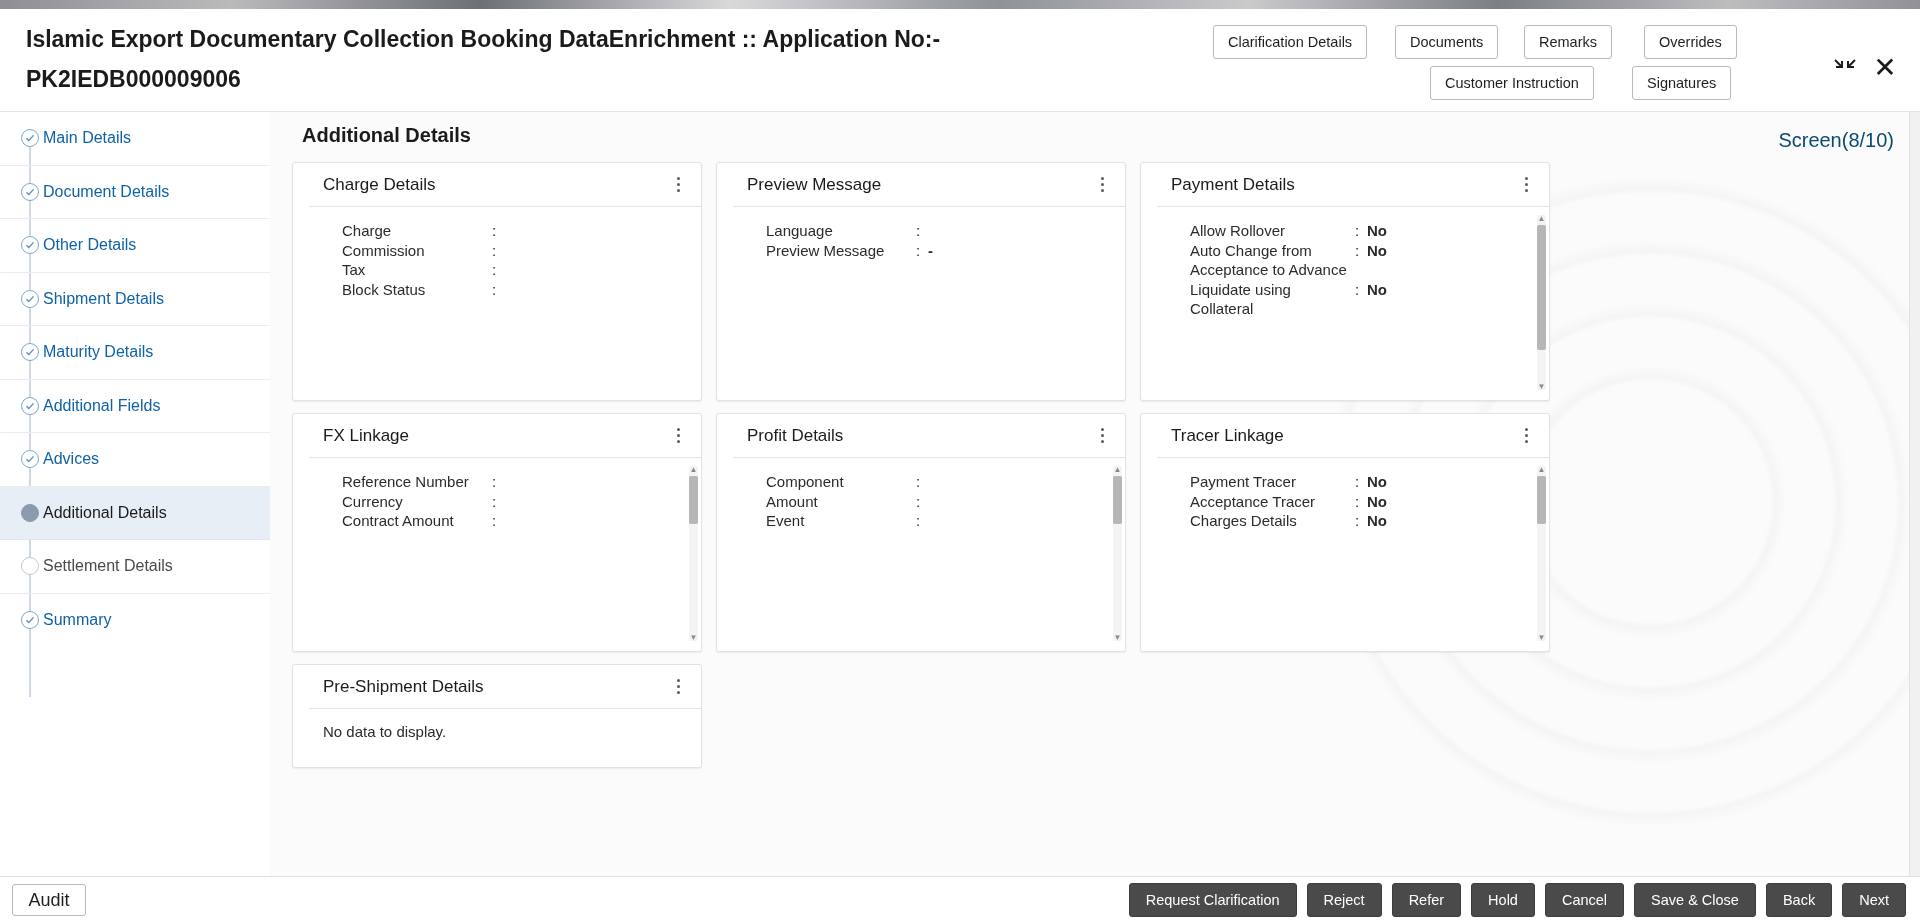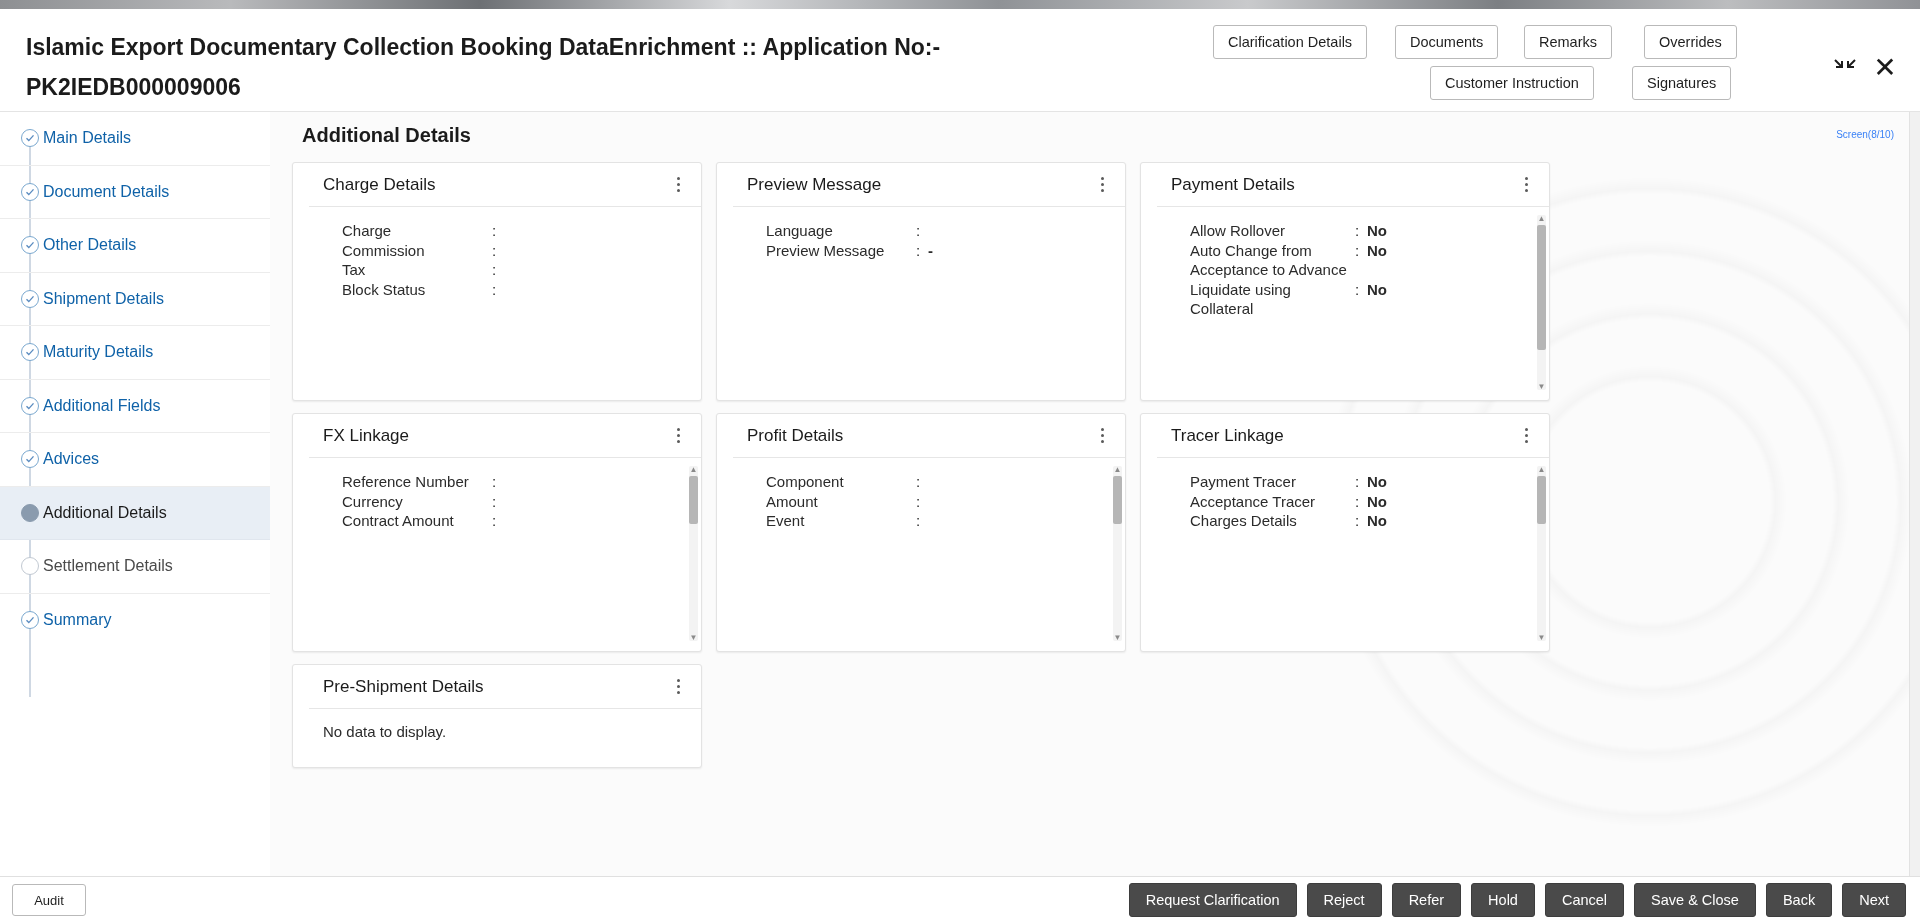--- a/index.html
+++ b/index.html
@@ -21,21 +21,21 @@
     background: linear-gradient(90deg,#8d8f92 0%, #b9babc 12%, #6d7074 25%, #d8d9db 38%,
                 #8f9296 52%, #c9cacc 65%, #7c7f83 78%, #bcbdbf 90%, #909296 100%);
   }
   
   .header {
     position: absolute; left: 0; top: 9px; width: 1920px; height: 103px;
     background: #ffffff;
     border-bottom: 1px solid #e4e4e4;
   }
   .app-title {
-    position: absolute; left: 26px; top: 18px; width: 930px;
+    position: absolute; left: 26px; top: 10px; width: 930px;
     font-size: 23px; font-weight: bold; color: #1b1b1b; line-height: 40px;
   }
   .hdr-btn {
     position: absolute; height: 34px;
     background: #ffffff;
     border: 1px solid #b9b9b9;
     border-radius: 3px;
     font-size: 14.5px;
     color: #1f1f1f;
     font-family: "Liberation Sans", sans-serif;
@@ -107,21 +107,21 @@
       radial-gradient(circle at 50% 50%, rgba(0,0,0,0) 32%, rgba(0,0,0,0.022) 33%, rgba(0,0,0,0) 35%),
       radial-gradient(circle at 50% 50%, rgba(0,0,0,0) 21%, rgba(0,0,0,0.022) 22%, rgba(0,0,0,0) 24%);
     pointer-events: none;
   }
   .section-title {
     position: absolute; left: 32px; top: 12px;
     font-size: 20px; font-weight: bold; color: #1b1b1b;
   }
   .screen-count {
     position: absolute; right: 26px; top: 17px;
-    font-size: 10px; color: #3b82f6;
+    font-size: 20px; color: #0c4a6e;
   }
   .scrollbar-v {
     position: absolute; right: 0; top: 0; width: 11px; height: 764px;
     background: #f1f1f1; border-left: 1px solid #e2e2e2;
   }
   
   .grid {
     position: absolute; left: 22px; top: 50px; width: 1280px;
   }
   .row { display: flex; }
@@ -174,21 +174,21 @@
   .sb .ar.up { top: -1px; }
   .sb .ar.dn { bottom: -1px; }
   
   .footer {
     position: absolute; left: 0; top: 876px; width: 1920px; height: 46px;
     background: #ffffff; border-top: 1px solid #e0e0e0;
   }
   .audit-btn {
     position: absolute; left: 12px; top: 7px; height: 32px; min-width: 74px;
     border: 1px solid #b9b9b9; background: #ffffff; border-radius: 3px;
-    font-size: 13px; color: #1f1f1f; cursor: pointer;
+    font-size: 18px; color: #1f1f1f; cursor: pointer;
     font-family: "Liberation Sans", sans-serif;
   }
   .ftr-btns {
     position: absolute; right: 14px; top: 6px; display: flex; gap: 10px;
   }
   .dark-btn {
     height: 34px; padding: 0 16px;
     background: #4a4a4a; color: #ffffff;
     border: 1px solid #3d3d3d; border-radius: 3px;
     font-size: 14.5px; cursor: pointer;

